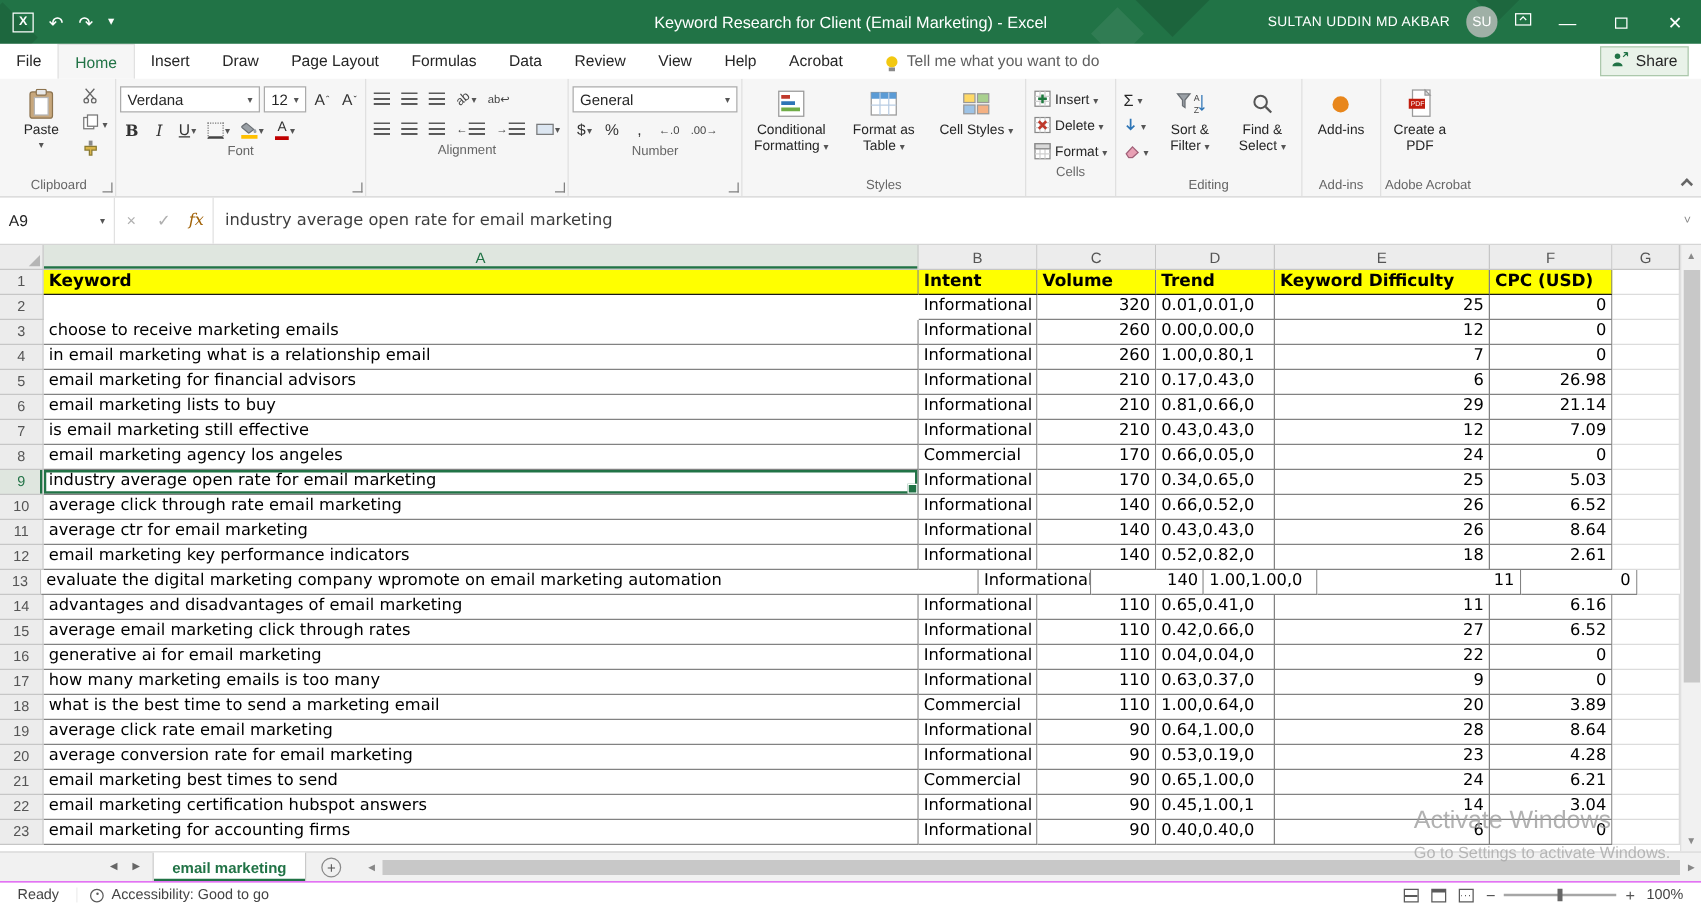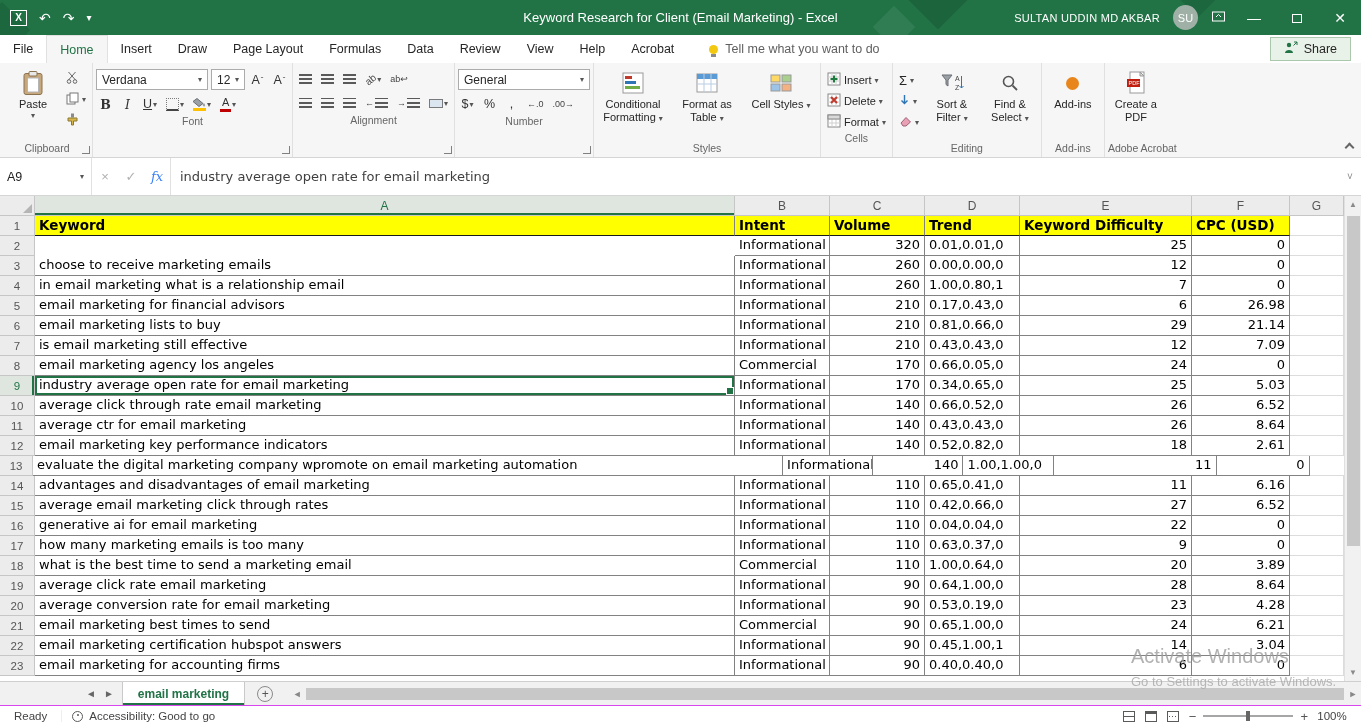--- a/index.html
+++ b/index.html
@@ -25,21 +25,21 @@
   .maxbox { display:inline-block; width:10px; height:9px; border:1px solid #fff; }
 
   
   .tabrow { flex:0 0 28px; background:#fff; display:flex; align-items:stretch; }
   .rtabs { display:flex; }
   .rtab { padding:0 13px; display:flex; align-items:center; font-size:12.5px; color:#262626; }
   .rtab.active { color:#217346; background:#f6f6f6; border:1px solid #e1e1e1; border-bottom:none; }
   .tellme { display:flex; align-items:center; gap:7px; margin-left:22px; color:#5f5f5f; font-size:12.5px; }
   .bulb { width:9px; height:9px; border-radius:50%; background:#f2c811; position:relative; }
   .bulb::after { content:""; position:absolute; left:2px; top:9px; width:5px; height:3px; background:#8a8a8a; }
-  .share-btn { margin-left:auto; align-self:center; margin-right:10px; display:flex; align-items:center; gap:6px; background:#e9f2e9; border:1px solid #acc8ac; padding:3px 13px; font-size:12.5px; color:#262626; }
+  .share-btn { margin-left:auto; align-self:center; margin-right:10px; display:flex; align-items:center; gap:6px; background:#e9f2e9; border:1px solid #acc8ac; padding:3px 8px; font-size:12.5px; color:#262626; }
 
   
   .ribbon { flex:0 0 95px; background:#f6f6f6; border-bottom:1px solid #d5d5d5; display:flex; position:relative; padding-left:2px; overflow:hidden; }
   .rgroup { position:relative; display:flex; flex-direction:column; border-right:1px solid #e0e0e0; padding:2px 3px 0 3px; }
   .rgroup-body { flex:1; display:flex; align-items:flex-start; gap:2px; }
   .rgroup-label { height:16px; line-height:15px; text-align:center; font-size:10.5px; color:#666; }
   .launcher { position:absolute; right:2px; bottom:3px; width:8px; height:8px; border-right:1px solid #808080; border-bottom:1px solid #808080; }
   .bigbtn { width:56px; display:flex; flex-direction:column; align-items:center; padding-top:3px; }
   .bigbtn.wide { width:72px; }
   .bicon { height:30px; display:flex; align-items:center; justify-content:center; }
@@ -66,21 +66,21 @@
   .abrot { font-size:10px; color:#444; transform:rotate(-40deg); }
   .smalltxt { font-size:9px; color:#444; }
   .orange-dot { width:13px; height:13px; border-radius:50%; background:#e8861b; }
   .chev-up { position:absolute; right:8px; bottom:6px; width:7px; height:7px; border-top:2px solid #666; border-left:2px solid #666; transform:rotate(45deg); }
 
   
   .fbar { flex:0 0 38px; background:#fff; border-bottom:1px solid #d5d5d5; display:flex; align-items:center; }
   .namebox { width:92px; height:100%; display:flex; align-items:center; justify-content:space-between; padding:0 7px; font-size:12.5px; color:#222; border-right:1px solid #e1e1e1; }
   .fbicons { display:flex; align-items:center; height:100%; border-right:1px solid #e1e1e1; }
   .fbico { width:26px; text-align:center; font-size:13px; color:#b0b0b0; }
-  .fbico.fx { color:#3b82f6; font-family:"DejaVu Serif", serif; font-style:italic; }
+  .fbico.fx { color:#a16207; font-family:"DejaVu Serif", serif; font-style:italic; }
   .ftext { flex:1; padding:0 9px; font-family:"DejaVu Sans", sans-serif; font-size:13px; color:#3f3f3f; white-space:nowrap; overflow:hidden; }
   .fexpand { width:22px; text-align:center; color:#888; font-size:10px; }
 
   
   .gridwrap { position:relative; flex:0 0 485px; background:#fff; overflow:hidden; }
   .colheads { display:flex; height:20px; }
   .corner { width:35px; height:20px; background:#ececec; border-right:1px solid #c6c6c6; border-bottom:1px solid #c6c6c6; position:relative; }
   .corner::after { content:""; position:absolute; right:2px; bottom:2px; border-left:9px solid transparent; border-bottom:9px solid #b5b5b5; }
   .colhead { height:20px; background:#ececec; border-right:1px solid #c6c6c6; border-bottom:1px solid #c6c6c6; display:flex; align-items:center; justify-content:center; font-size:12px; color:#555; }
   .colhead.sel { background:#dfe6df; box-shadow: inset 0 -2px 0 #217346; color:#217346; }

